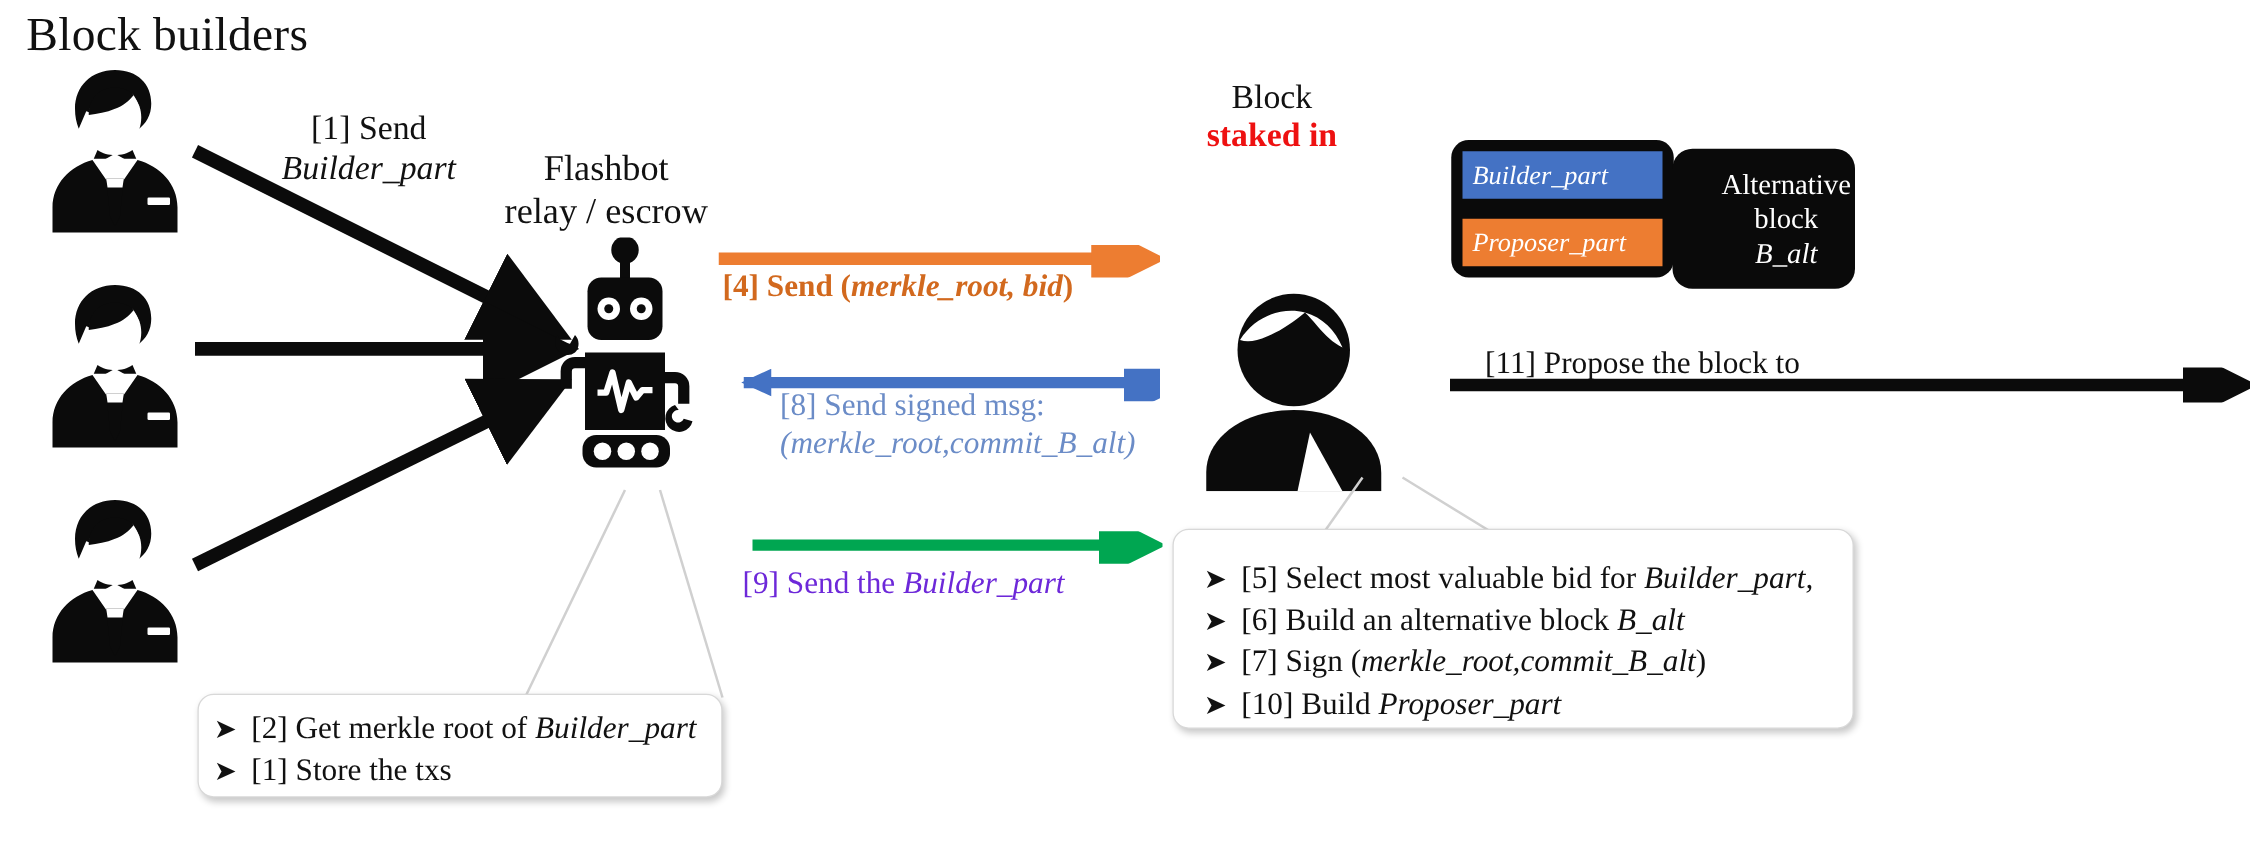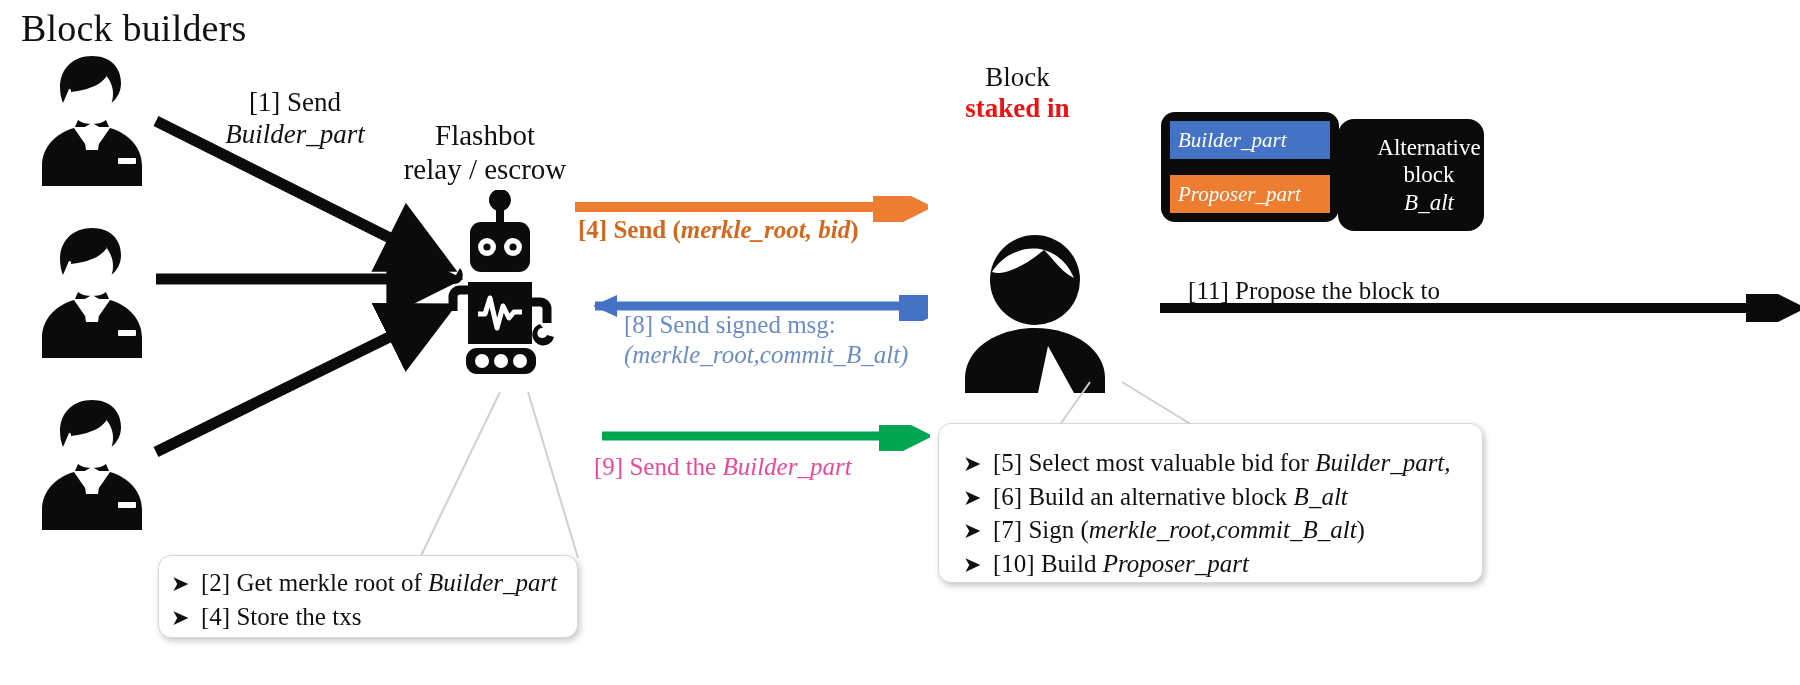--- a/index.html
+++ b/index.html
@@ -60,21 +60,21 @@
   }
   .arrow-label i { font-style: italic; }
 
   #arrow4-wrap { left: 573px; top: 196px; width: 355px; }
   #arrow4-label { left: 578px; top: 215px; color: #d2691e; font-weight: bold; }
 
   #arrow8-wrap { left: 573px; top: 295px; width: 355px; }
   #arrow8-label { left: 576px; top: 310px; color: #6b8cc7; margin-left: 48px; }
 
   #arrow9-wrap { left: 600px; top: 425px; width: 330px; }
-  #arrow9-label { left: 594px; top: 452px; color: #ec4899; font-family: Liberation Serif, serif; }
+  #arrow9-label { left: 594px; top: 452px; color: #6d28d9; font-family: Liberation Serif, serif; }
 
   #arrow11-wrap { left: 1158px; top: 294px; width: 642px; }
 
   
   #block-combined {
     left: 1161px; top: 112px;
     width: 178px; height: 110px;
     background: #0a0a0a;
     border-radius: 14px;
     padding: 9px 9px;
@@ -369,21 +369,21 @@
 </svg>
 
 <div class="abs callout" id="callout-relay">
   <ul>
     <li>
       <span class="bullet">➤</span>
       <span><span>[2] Get merkle root of </span><i>Builder_part</i></span>
     </li>
     <li>
       <span class="bullet">➤</span>
-      <span><span>[4] Store the txs</span><i></i></span>
+      <span><span>[1] Store the txs</span><i></i></span>
     </li>
   </ul>
 </div>
 
 <div class="abs callout" id="callout-proposer">
   <ul>
     <li>
       <span class="bullet">➤</span>
       <span><span>[5] Select most valuable bid for </span><i>Builder_part,</i><span></span></span>
     </li>

